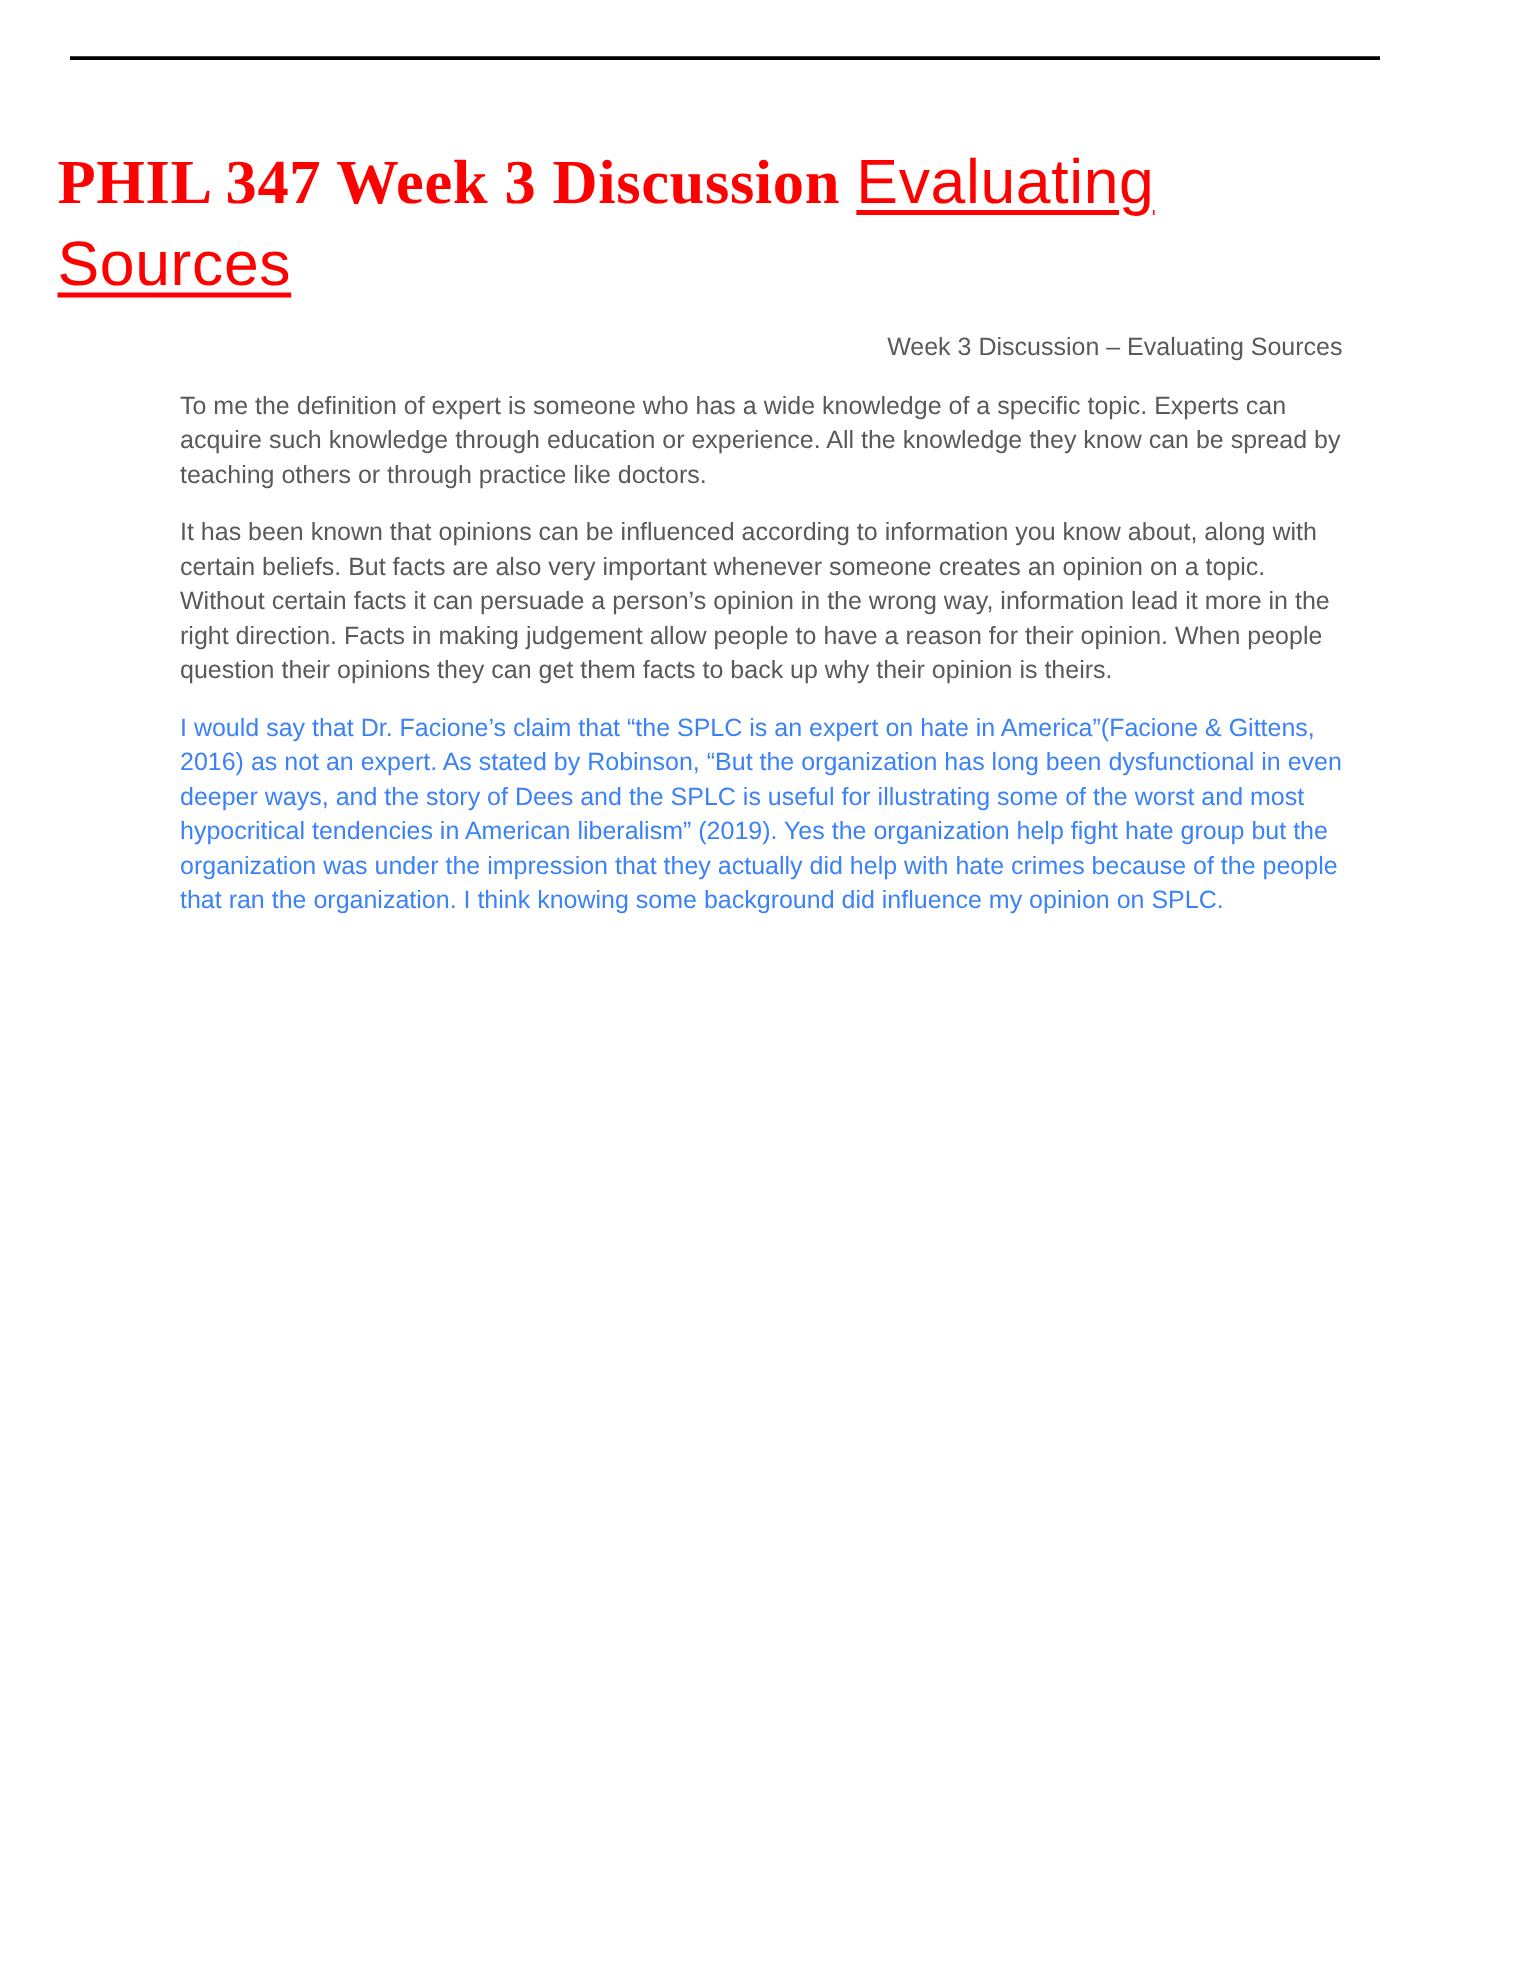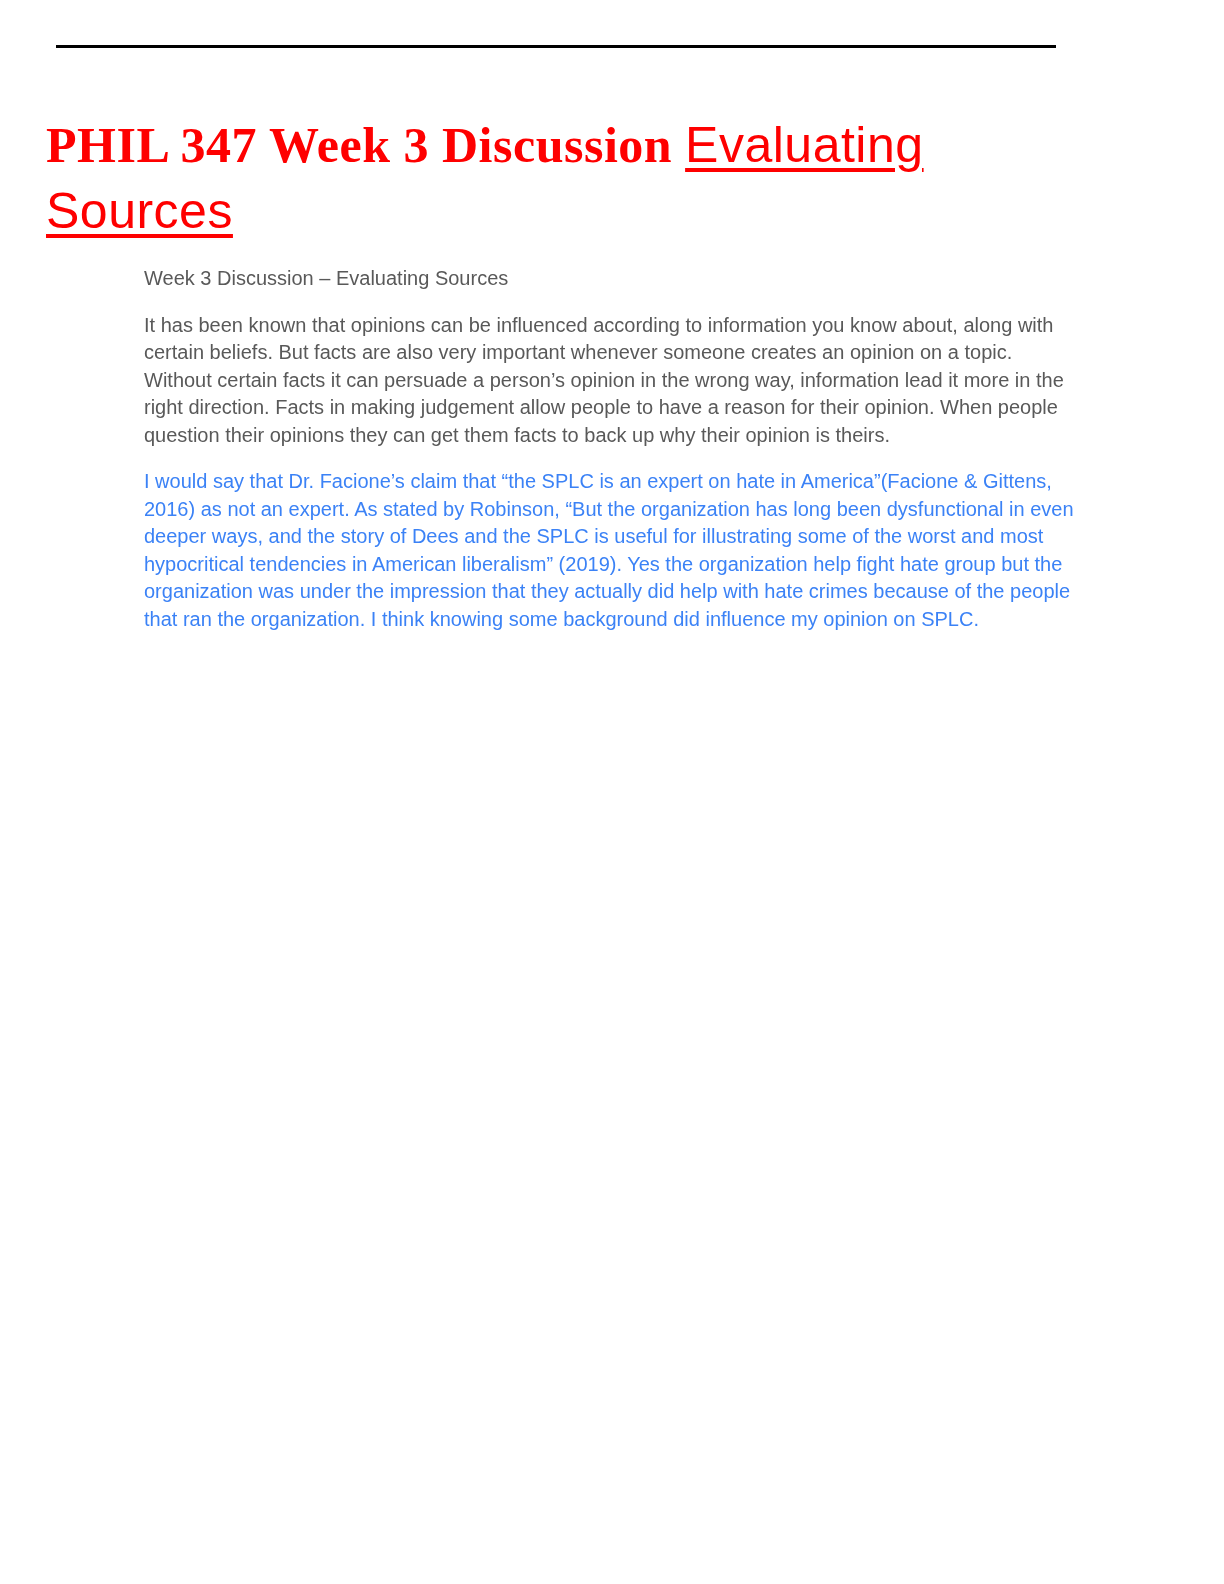--- a/index.html
+++ b/index.html
@@ -7,20 +7,21 @@
     padding: 0;
     background: #ffffff;
   }
   .page {
     position: relative;
     width: 1112px;
     height: 1584px;
     background: #ffffff;
     overflow: hidden;
     font-family: "Liberation Sans", sans-serif;
+    padding-left: 48px;
   }
   .top-rule {
     position: absolute;
     left: 56px;
     right: 56px;
     top: 45px;
     border-top: 3px solid #000000;
   }
   .doc-title {
     position: absolute;
@@ -52,39 +53,41 @@
     width: 930px;
     color: #595959;
     font-size: 20px;
     line-height: 27.5px;
   }
   .body-copy p {
     margin: 0 0 19px 0;
   }
   .subtitle {
     margin-bottom: 20px;
+    text-align: right;
   }
   .para-3 {
     margin-top: 38px;
     color: #3b82f6;
   }
 </style>
 </head>
 <body>
 
 <div class="page">
 
   <div class="top-rule"></div>
 
   <h1 class="doc-title"><span class="serif-part">PHIL 347 Week 3 Discussion </span><span class="underlined-part">Evaluating Sources</span></h1>
 
   <div class="body-copy">
 
     <p class="subtitle">Week 3 Discussion – Evaluating Sources</p>
 
+    <p class="para-1">To me the definition of expert is someone who has a wide knowledge of a specific topic. Experts can acquire such knowledge through education or experience. All the knowledge they know can be spread by teaching others or through practice like doctors.</p>
 
     <p class="para-2">It has been known that opinions can be influenced according to information you know about, along with certain beliefs. But facts are also very important whenever someone creates an opinion on a topic. Without certain facts it can persuade a person’s opinion in the wrong way, information lead it more in the right direction. Facts in making judgement allow people to have a reason for their opinion. When people question their opinions they can get them facts to back up why their opinion is theirs.</p>
 
     <p class="para-3">I would say that Dr. Facione’s claim that “the SPLC is an expert on hate in America”(Facione &amp; Gittens, 2016) as not an expert. As stated by Robinson, “But the organization has long been dysfunctional in even deeper ways, and the story of Dees and the SPLC is useful for illustrating some of the worst and most hypocritical tendencies in American liberalism” (2019). Yes the organization help fight hate group but the organization was under the impression that they actually did help with hate crimes because of the people that ran the organization. I think knowing some background did influence my opinion on SPLC.</p>
 
   </div>
 
 </div>
 
 </body></html>

